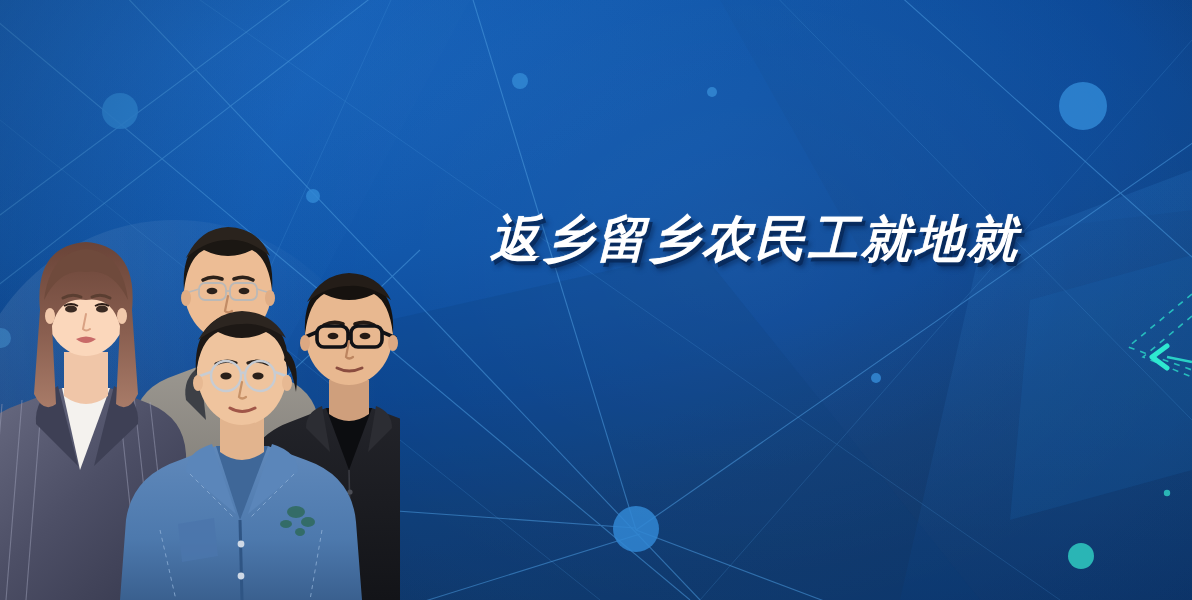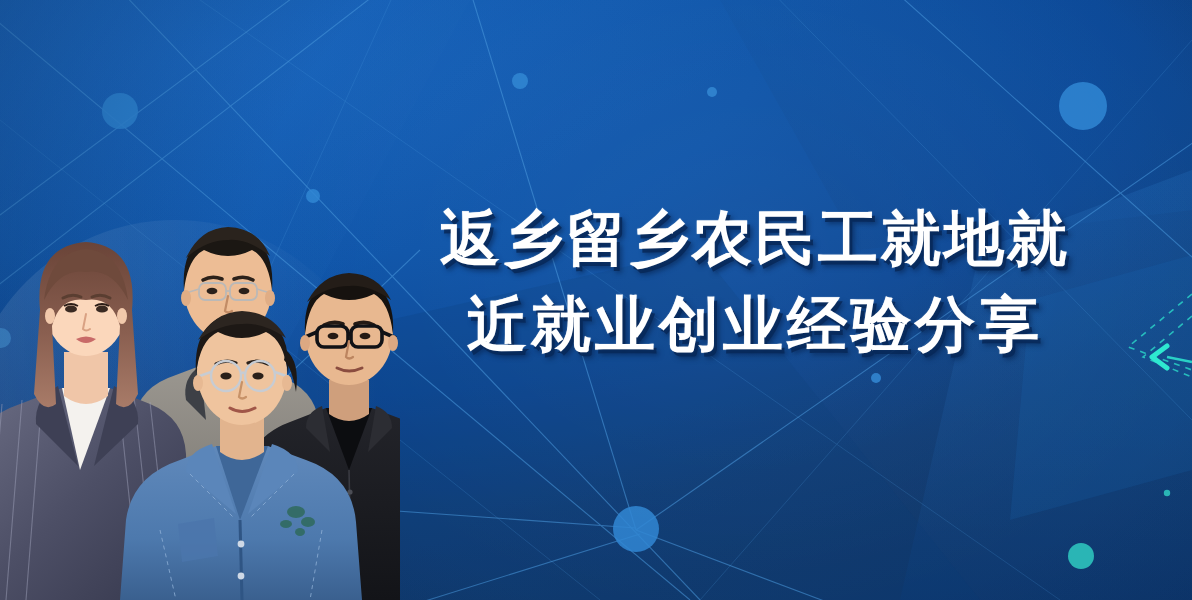--- a/index.html
+++ b/index.html
@@ -48,23 +48,24 @@
     position: absolute;
     left: 360px;
     top: 196px;
     width: 790px;
     text-align: center;
   }
   .title-line {
     color: #ffffff;
     font-family: "Liberation Serif", "DejaVu Serif", serif;
     font-weight: 700;
-    font-size: 60px;
+    font-size: 50px;
     line-height: 86px;
     letter-spacing: 3px;
+    font-style: italic;
     white-space: nowrap;
     text-shadow:
        3px 4px 0 rgba(7,40,88,0.85),
        5px 6px 5px rgba(5,30,70,0.55),
        0 0 1px rgba(255,255,255,0.9);
   }
   .title-line.l2 {
     letter-spacing: 4px;
   }
 </style>
@@ -367,16 +368,15 @@
       <path d="M1167 357 L1192 362" stroke="#2ee8d0" stroke-width="2.4" fill="none" opacity="0.85"></path>
     </g>
     <g>
       <circle cx="1081" cy="556" r="13" fill="#2ab5b5"></circle>
       <circle cx="1167" cy="493" r="3.2" fill="#2ab5b5"></circle>
     </g>
   </svg>
 
   <div class="title-wrap">
     <div class="title-line l1">返乡留乡农民工就地就</div>
-    <div class="title-line l2">近就业创业经验分享</div>
   </div>
 
 </div>
 
 </body></html>

